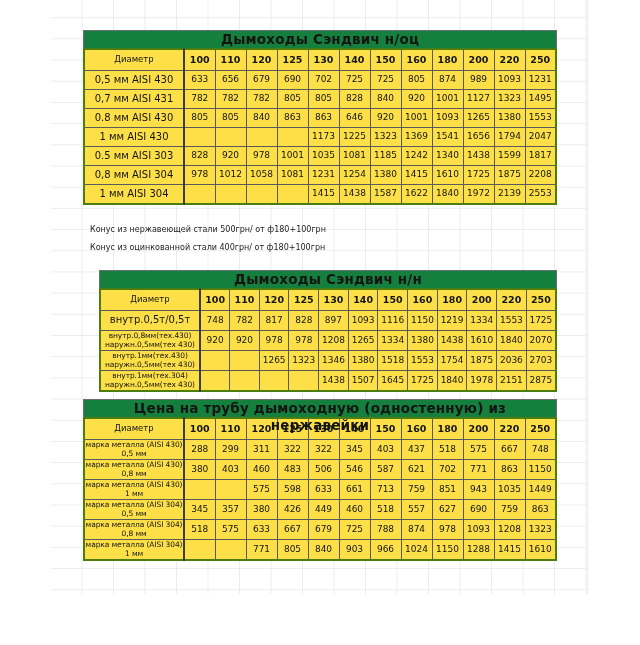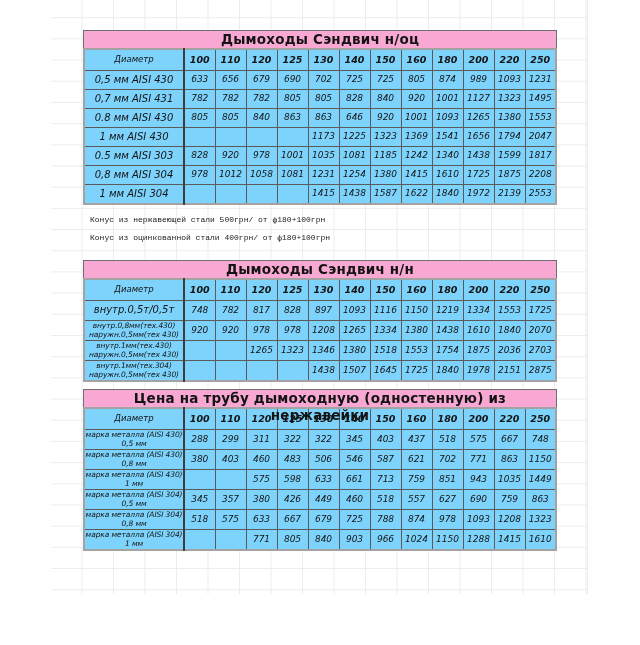--- a/index.html
+++ b/index.html
@@ -15,41 +15,41 @@
       linear-gradient(to bottom, #ececec 1px, transparent 1px);
     background-size:31.5px 21.2px;
     background-position:-1px -4px;
     border-right:1px solid #ececec;
   }
   .content { position:absolute; left:83px; top:30px; width:474px; }
 
   .tbl-title {
     font-size:13.5px; font-weight:700; letter-spacing:.2px;
     text-align:center; height:17px; line-height:17px;
-    background:#f9a8d4; border:1px solid #6f6f6f; border-bottom:none;
+    background:#15803d; border:1px solid #6f6f6f; border-bottom:none;
   }
   table {
     width:100%; border-collapse:collapse; table-layout:fixed;
-    background:#7dd3fc; border:2px solid #a3a3a3;font-style:italic;
+    background:#fde047; border:2px solid #4d7c0f;
   }
   td {
     border:1px solid #5a5a5a; text-align:center; vertical-align:middle;
     padding:0; font-size:9px; height:18px; line-height:1.08;
     overflow:hidden; white-space:nowrap;
   }
   tr.head td { font-weight:700; font-size:9.5px; height:20px; }
   tr.head td.lbl { font-weight:400; font-size:8.5px; }
   td.lbl { font-size:10px; border-right:2px solid #3d3d3d; }
   td.lbl.two { font-size:7.5px; letter-spacing:-.1px; line-height:1.15; }
   .t1 td, .t2 td { height:19px; }
 
-  .notes { margin-top:6px; width:320px;font-family:Liberation Mono, monospace; }
+  .notes { margin-top:16px; width:320px; }
   .note { height:18px; line-height:18px; font-size:8px; padding-left:7px; color:#1c1c1c; }
 
-  .t1 { margin-top:13px; }
+  .t1 { margin-top:13px;margin-left:16px; }
   .t2 { margin-top:7px; }
 </style>
 </head>
 <body>
 
 <div class="page">
   <div class="grid-bg"></div>
 
   <div class="content">
 

